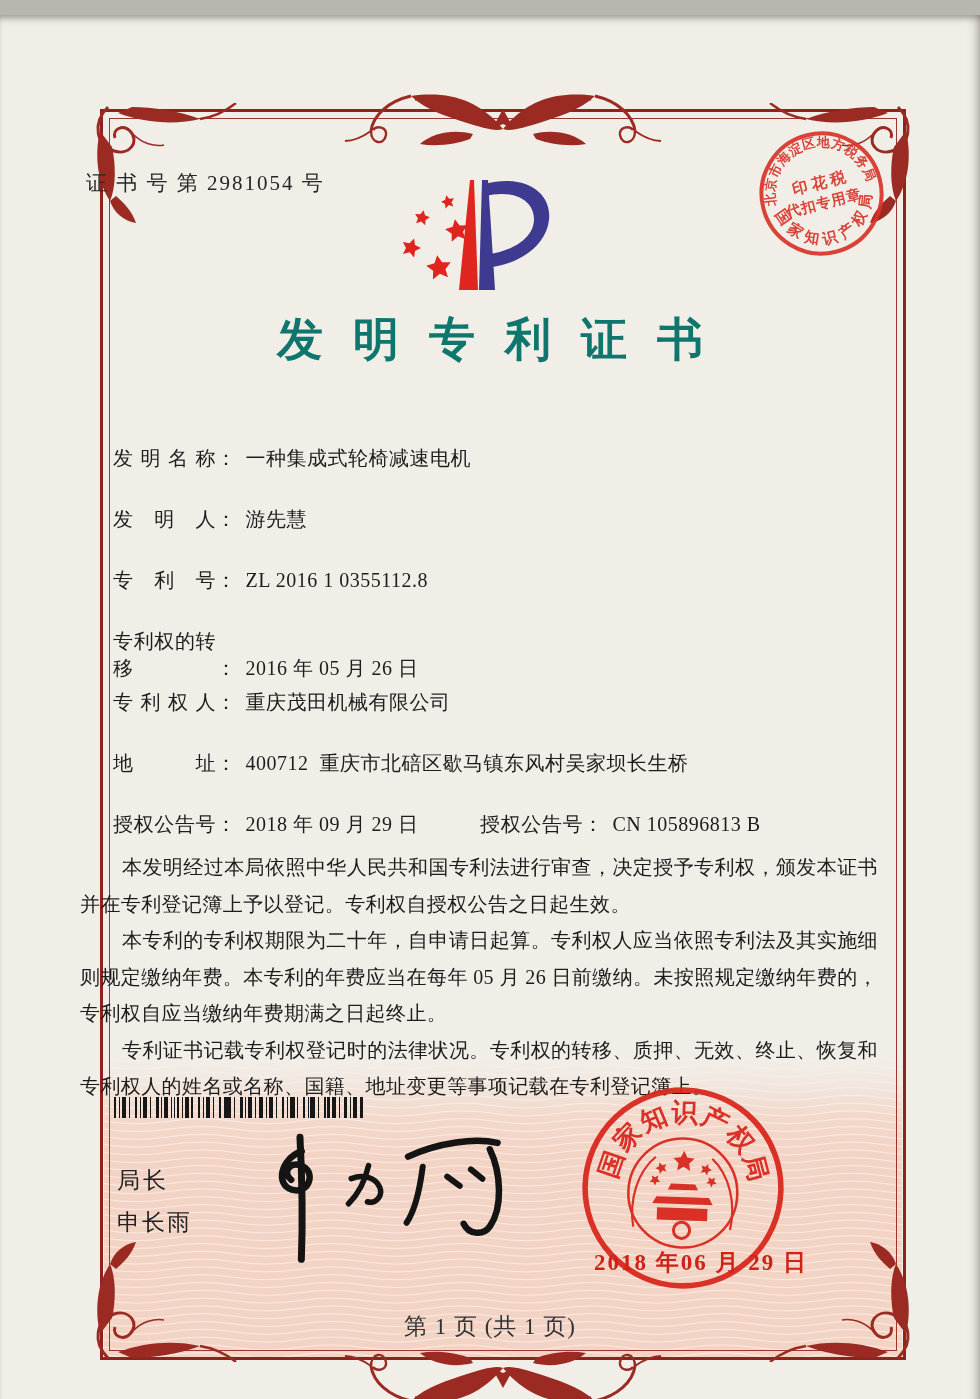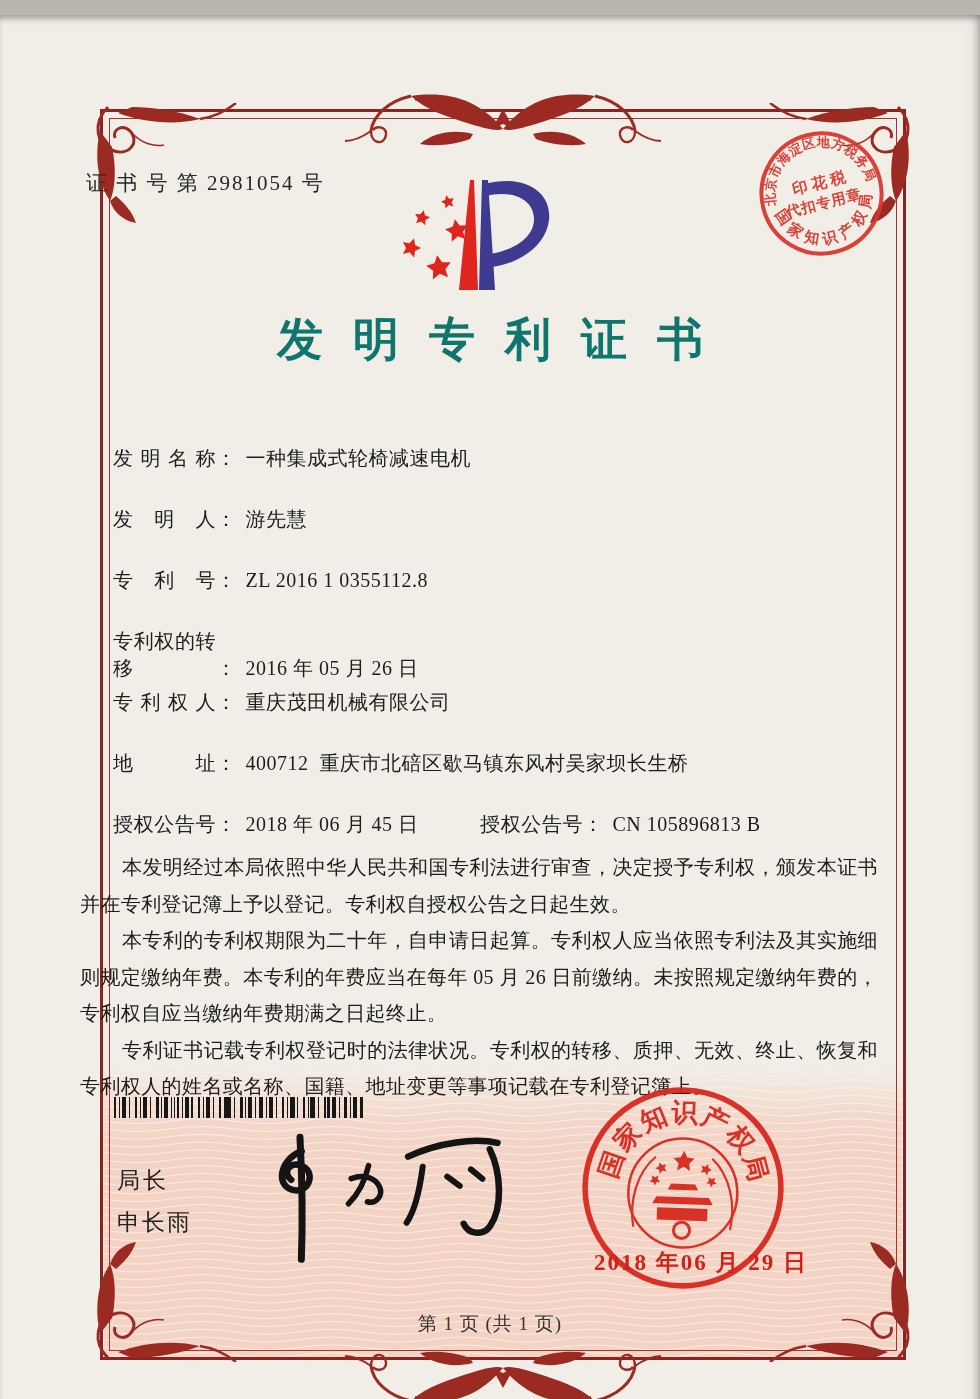--- a/index.html
+++ b/index.html
@@ -38,21 +38,21 @@
   
   .barcode{position:absolute;left:114px;top:1082px;width:251px;height:21px;z-index:6;
     background:
       repeating-linear-gradient(90deg,#171717 0 2px,transparent 2px 5px,#171717 5px 6px,transparent 6px 8px,#171717 8px 12px,transparent 12px 15px,#171717 15px 16px,transparent 16px 21px),
       repeating-linear-gradient(90deg,transparent 0 9px,#171717 9px 11px,transparent 11px 26px,#171717 26px 27px,transparent 27px 34px);}
   .signer-title{position:absolute;left:117px;top:1150px;font-size:23px;letter-spacing:3px;font-family:"Liberation Sans",sans-serif;color:#222;z-index:6;}
   .signer-name{position:absolute;left:117px;top:1192px;font-size:23px;letter-spacing:2px;font-family:"Liberation Sans",sans-serif;color:#222;z-index:6;}
   .signature{position:absolute;left:252px;top:1112px;transform:rotate(-3deg);z-index:6;}
   .big-seal{position:absolute;left:572px;top:1062px;opacity:.93;z-index:7;transform:rotate(2deg);}
   .seal-date{position:absolute;left:594px;top:1232px;font-size:23px;letter-spacing:2px;color:#cf2218;font-weight:bold;z-index:8;white-space:pre;}
-  .footer{position:absolute;left:0;top:1296px;width:980px;text-align:center;font-size:19px;letter-spacing:1px;color:#333;z-index:6;}
+  .footer{position:absolute;left:0;top:1296px;width:980px;text-align:center;font-size:23px;letter-spacing:1px;color:#333;z-index:6;}
 </style>
 </head>
 <body>
 
 <div id="certificate" data-name="certificate-page">
 
   <div class="pink-zone" data-name="guilloche-band">
     <svg width="798" height="311" data-name="guilloche-waves-icon">
       <path id="wavepath" fill="none" stroke="rgba(255,255,255,0.55)" stroke-width="1" d="M0,4.0 q32.5,5 65,0 q32.5,-5 65,0 q32.5,5 65,0 q32.5,-5 65,0 q32.5,5 65,0 q32.5,-5 65,0 q32.5,5 65,0 q32.5,-5 65,0 q32.5,5 65,0 q32.5,-5 65,0 q32.5,5 65,0 q32.5,-5 65,0 q32.5,5 65,0 q32.5,-5 65,0M0,11.8 q32.5,5 65,0 q32.5,-5 65,0 q32.5,5 65,0 q32.5,-5 65,0 q32.5,5 65,0 q32.5,-5 65,0 q32.5,5 65,0 q32.5,-5 65,0 q32.5,5 65,0 q32.5,-5 65,0 q32.5,5 65,0 q32.5,-5 65,0 q32.5,5 65,0 q32.5,-5 65,0M0,19.6 q32.5,5 65,0 q32.5,-5 65,0 q32.5,5 65,0 q32.5,-5 65,0 q32.5,5 65,0 q32.5,-5 65,0 q32.5,5 65,0 q32.5,-5 65,0 q32.5,5 65,0 q32.5,-5 65,0 q32.5,5 65,0 q32.5,-5 65,0 q32.5,5 65,0 q32.5,-5 65,0M0,27.4 q32.5,5 65,0 q32.5,-5 65,0 q32.5,5 65,0 q32.5,-5 65,0 q32.5,5 65,0 q32.5,-5 65,0 q32.5,5 65,0 q32.5,-5 65,0 q32.5,5 65,0 q32.5,-5 65,0 q32.5,5 65,0 q32.5,-5 65,0 q32.5,5 65,0 q32.5,-5 65,0M0,35.2 q32.5,5 65,0 q32.5,-5 65,0 q32.5,5 65,0 q32.5,-5 65,0 q32.5,5 65,0 q32.5,-5 65,0 q32.5,5 65,0 q32.5,-5 65,0 q32.5,5 65,0 q32.5,-5 65,0 q32.5,5 65,0 q32.5,-5 65,0 q32.5,5 65,0 q32.5,-5 65,0M0,43.0 q32.5,5 65,0 q32.5,-5 65,0 q32.5,5 65,0 q32.5,-5 65,0 q32.5,5 65,0 q32.5,-5 65,0 q32.5,5 65,0 q32.5,-5 65,0 q32.5,5 65,0 q32.5,-5 65,0 q32.5,5 65,0 q32.5,-5 65,0 q32.5,5 65,0 q32.5,-5 65,0M0,50.8 q32.5,5 65,0 q32.5,-5 65,0 q32.5,5 65,0 q32.5,-5 65,0 q32.5,5 65,0 q32.5,-5 65,0 q32.5,5 65,0 q32.5,-5 65,0 q32.5,5 65,0 q32.5,-5 65,0 q32.5,5 65,0 q32.5,-5 65,0 q32.5,5 65,0 q32.5,-5 65,0M0,58.6 q32.5,5 65,0 q32.5,-5 65,0 q32.5,5 65,0 q32.5,-5 65,0 q32.5,5 65,0 q32.5,-5 65,0 q32.5,5 65,0 q32.5,-5 65,0 q32.5,5 65,0 q32.5,-5 65,0 q32.5,5 65,0 q32.5,-5 65,0 q32.5,5 65,0 q32.5,-5 65,0M0,66.4 q32.5,5 65,0 q32.5,-5 65,0 q32.5,5 65,0 q32.5,-5 65,0 q32.5,5 65,0 q32.5,-5 65,0 q32.5,5 65,0 q32.5,-5 65,0 q32.5,5 65,0 q32.5,-5 65,0 q32.5,5 65,0 q32.5,-5 65,0 q32.5,5 65,0 q32.5,-5 65,0M0,74.2 q32.5,5 65,0 q32.5,-5 65,0 q32.5,5 65,0 q32.5,-5 65,0 q32.5,5 65,0 q32.5,-5 65,0 q32.5,5 65,0 q32.5,-5 65,0 q32.5,5 65,0 q32.5,-5 65,0 q32.5,5 65,0 q32.5,-5 65,0 q32.5,5 65,0 q32.5,-5 65,0M0,82.0 q32.5,5 65,0 q32.5,-5 65,0 q32.5,5 65,0 q32.5,-5 65,0 q32.5,5 65,0 q32.5,-5 65,0 q32.5,5 65,0 q32.5,-5 65,0 q32.5,5 65,0 q32.5,-5 65,0 q32.5,5 65,0 q32.5,-5 65,0 q32.5,5 65,0 q32.5,-5 65,0M0,89.8 q32.5,5 65,0 q32.5,-5 65,0 q32.5,5 65,0 q32.5,-5 65,0 q32.5,5 65,0 q32.5,-5 65,0 q32.5,5 65,0 q32.5,-5 65,0 q32.5,5 65,0 q32.5,-5 65,0 q32.5,5 65,0 q32.5,-5 65,0 q32.5,5 65,0 q32.5,-5 65,0M0,97.6 q32.5,5 65,0 q32.5,-5 65,0 q32.5,5 65,0 q32.5,-5 65,0 q32.5,5 65,0 q32.5,-5 65,0 q32.5,5 65,0 q32.5,-5 65,0 q32.5,5 65,0 q32.5,-5 65,0 q32.5,5 65,0 q32.5,-5 65,0 q32.5,5 65,0 q32.5,-5 65,0M0,105.4 q32.5,5 65,0 q32.5,-5 65,0 q32.5,5 65,0 q32.5,-5 65,0 q32.5,5 65,0 q32.5,-5 65,0 q32.5,5 65,0 q32.5,-5 65,0 q32.5,5 65,0 q32.5,-5 65,0 q32.5,5 65,0 q32.5,-5 65,0 q32.5,5 65,0 q32.5,-5 65,0M0,113.2 q32.5,5 65,0 q32.5,-5 65,0 q32.5,5 65,0 q32.5,-5 65,0 q32.5,5 65,0 q32.5,-5 65,0 q32.5,5 65,0 q32.5,-5 65,0 q32.5,5 65,0 q32.5,-5 65,0 q32.5,5 65,0 q32.5,-5 65,0 q32.5,5 65,0 q32.5,-5 65,0M0,121.0 q32.5,5 65,0 q32.5,-5 65,0 q32.5,5 65,0 q32.5,-5 65,0 q32.5,5 65,0 q32.5,-5 65,0 q32.5,5 65,0 q32.5,-5 65,0 q32.5,5 65,0 q32.5,-5 65,0 q32.5,5 65,0 q32.5,-5 65,0 q32.5,5 65,0 q32.5,-5 65,0M0,128.8 q32.5,5 65,0 q32.5,-5 65,0 q32.5,5 65,0 q32.5,-5 65,0 q32.5,5 65,0 q32.5,-5 65,0 q32.5,5 65,0 q32.5,-5 65,0 q32.5,5 65,0 q32.5,-5 65,0 q32.5,5 65,0 q32.5,-5 65,0 q32.5,5 65,0 q32.5,-5 65,0M0,136.6 q32.5,5 65,0 q32.5,-5 65,0 q32.5,5 65,0 q32.5,-5 65,0 q32.5,5 65,0 q32.5,-5 65,0 q32.5,5 65,0 q32.5,-5 65,0 q32.5,5 65,0 q32.5,-5 65,0 q32.5,5 65,0 q32.5,-5 65,0 q32.5,5 65,0 q32.5,-5 65,0M0,144.4 q32.5,5 65,0 q32.5,-5 65,0 q32.5,5 65,0 q32.5,-5 65,0 q32.5,5 65,0 q32.5,-5 65,0 q32.5,5 65,0 q32.5,-5 65,0 q32.5,5 65,0 q32.5,-5 65,0 q32.5,5 65,0 q32.5,-5 65,0 q32.5,5 65,0 q32.5,-5 65,0M0,152.2 q32.5,5 65,0 q32.5,-5 65,0 q32.5,5 65,0 q32.5,-5 65,0 q32.5,5 65,0 q32.5,-5 65,0 q32.5,5 65,0 q32.5,-5 65,0 q32.5,5 65,0 q32.5,-5 65,0 q32.5,5 65,0 q32.5,-5 65,0 q32.5,5 65,0 q32.5,-5 65,0M0,160.0 q32.5,5 65,0 q32.5,-5 65,0 q32.5,5 65,0 q32.5,-5 65,0 q32.5,5 65,0 q32.5,-5 65,0 q32.5,5 65,0 q32.5,-5 65,0 q32.5,5 65,0 q32.5,-5 65,0 q32.5,5 65,0 q32.5,-5 65,0 q32.5,5 65,0 q32.5,-5 65,0M0,167.8 q32.5,5 65,0 q32.5,-5 65,0 q32.5,5 65,0 q32.5,-5 65,0 q32.5,5 65,0 q32.5,-5 65,0 q32.5,5 65,0 q32.5,-5 65,0 q32.5,5 65,0 q32.5,-5 65,0 q32.5,5 65,0 q32.5,-5 65,0 q32.5,5 65,0 q32.5,-5 65,0M0,175.6 q32.5,5 65,0 q32.5,-5 65,0 q32.5,5 65,0 q32.5,-5 65,0 q32.5,5 65,0 q32.5,-5 65,0 q32.5,5 65,0 q32.5,-5 65,0 q32.5,5 65,0 q32.5,-5 65,0 q32.5,5 65,0 q32.5,-5 65,0 q32.5,5 65,0 q32.5,-5 65,0M0,183.4 q32.5,5 65,0 q32.5,-5 65,0 q32.5,5 65,0 q32.5,-5 65,0 q32.5,5 65,0 q32.5,-5 65,0 q32.5,5 65,0 q32.5,-5 65,0 q32.5,5 65,0 q32.5,-5 65,0 q32.5,5 65,0 q32.5,-5 65,0 q32.5,5 65,0 q32.5,-5 65,0M0,191.2 q32.5,5 65,0 q32.5,-5 65,0 q32.5,5 65,0 q32.5,-5 65,0 q32.5,5 65,0 q32.5,-5 65,0 q32.5,5 65,0 q32.5,-5 65,0 q32.5,5 65,0 q32.5,-5 65,0 q32.5,5 65,0 q32.5,-5 65,0 q32.5,5 65,0 q32.5,-5 65,0M0,199.0 q32.5,5 65,0 q32.5,-5 65,0 q32.5,5 65,0 q32.5,-5 65,0 q32.5,5 65,0 q32.5,-5 65,0 q32.5,5 65,0 q32.5,-5 65,0 q32.5,5 65,0 q32.5,-5 65,0 q32.5,5 65,0 q32.5,-5 65,0 q32.5,5 65,0 q32.5,-5 65,0M0,206.8 q32.5,5 65,0 q32.5,-5 65,0 q32.5,5 65,0 q32.5,-5 65,0 q32.5,5 65,0 q32.5,-5 65,0 q32.5,5 65,0 q32.5,-5 65,0 q32.5,5 65,0 q32.5,-5 65,0 q32.5,5 65,0 q32.5,-5 65,0 q32.5,5 65,0 q32.5,-5 65,0M0,214.6 q32.5,5 65,0 q32.5,-5 65,0 q32.5,5 65,0 q32.5,-5 65,0 q32.5,5 65,0 q32.5,-5 65,0 q32.5,5 65,0 q32.5,-5 65,0 q32.5,5 65,0 q32.5,-5 65,0 q32.5,5 65,0 q32.5,-5 65,0 q32.5,5 65,0 q32.5,-5 65,0M0,222.4 q32.5,5 65,0 q32.5,-5 65,0 q32.5,5 65,0 q32.5,-5 65,0 q32.5,5 65,0 q32.5,-5 65,0 q32.5,5 65,0 q32.5,-5 65,0 q32.5,5 65,0 q32.5,-5 65,0 q32.5,5 65,0 q32.5,-5 65,0 q32.5,5 65,0 q32.5,-5 65,0M0,230.2 q32.5,5 65,0 q32.5,-5 65,0 q32.5,5 65,0 q32.5,-5 65,0 q32.5,5 65,0 q32.5,-5 65,0 q32.5,5 65,0 q32.5,-5 65,0 q32.5,5 65,0 q32.5,-5 65,0 q32.5,5 65,0 q32.5,-5 65,0 q32.5,5 65,0 q32.5,-5 65,0M0,238.0 q32.5,5 65,0 q32.5,-5 65,0 q32.5,5 65,0 q32.5,-5 65,0 q32.5,5 65,0 q32.5,-5 65,0 q32.5,5 65,0 q32.5,-5 65,0 q32.5,5 65,0 q32.5,-5 65,0 q32.5,5 65,0 q32.5,-5 65,0 q32.5,5 65,0 q32.5,-5 65,0M0,245.8 q32.5,5 65,0 q32.5,-5 65,0 q32.5,5 65,0 q32.5,-5 65,0 q32.5,5 65,0 q32.5,-5 65,0 q32.5,5 65,0 q32.5,-5 65,0 q32.5,5 65,0 q32.5,-5 65,0 q32.5,5 65,0 q32.5,-5 65,0 q32.5,5 65,0 q32.5,-5 65,0M0,253.6 q32.5,5 65,0 q32.5,-5 65,0 q32.5,5 65,0 q32.5,-5 65,0 q32.5,5 65,0 q32.5,-5 65,0 q32.5,5 65,0 q32.5,-5 65,0 q32.5,5 65,0 q32.5,-5 65,0 q32.5,5 65,0 q32.5,-5 65,0 q32.5,5 65,0 q32.5,-5 65,0M0,261.4 q32.5,5 65,0 q32.5,-5 65,0 q32.5,5 65,0 q32.5,-5 65,0 q32.5,5 65,0 q32.5,-5 65,0 q32.5,5 65,0 q32.5,-5 65,0 q32.5,5 65,0 q32.5,-5 65,0 q32.5,5 65,0 q32.5,-5 65,0 q32.5,5 65,0 q32.5,-5 65,0M0,269.2 q32.5,5 65,0 q32.5,-5 65,0 q32.5,5 65,0 q32.5,-5 65,0 q32.5,5 65,0 q32.5,-5 65,0 q32.5,5 65,0 q32.5,-5 65,0 q32.5,5 65,0 q32.5,-5 65,0 q32.5,5 65,0 q32.5,-5 65,0 q32.5,5 65,0 q32.5,-5 65,0M0,277.0 q32.5,5 65,0 q32.5,-5 65,0 q32.5,5 65,0 q32.5,-5 65,0 q32.5,5 65,0 q32.5,-5 65,0 q32.5,5 65,0 q32.5,-5 65,0 q32.5,5 65,0 q32.5,-5 65,0 q32.5,5 65,0 q32.5,-5 65,0 q32.5,5 65,0 q32.5,-5 65,0M0,284.8 q32.5,5 65,0 q32.5,-5 65,0 q32.5,5 65,0 q32.5,-5 65,0 q32.5,5 65,0 q32.5,-5 65,0 q32.5,5 65,0 q32.5,-5 65,0 q32.5,5 65,0 q32.5,-5 65,0 q32.5,5 65,0 q32.5,-5 65,0 q32.5,5 65,0 q32.5,-5 65,0M0,292.6 q32.5,5 65,0 q32.5,-5 65,0 q32.5,5 65,0 q32.5,-5 65,0 q32.5,5 65,0 q32.5,-5 65,0 q32.5,5 65,0 q32.5,-5 65,0 q32.5,5 65,0 q32.5,-5 65,0 q32.5,5 65,0 q32.5,-5 65,0 q32.5,5 65,0 q32.5,-5 65,0M0,300.4 q32.5,5 65,0 q32.5,-5 65,0 q32.5,5 65,0 q32.5,-5 65,0 q32.5,5 65,0 q32.5,-5 65,0 q32.5,5 65,0 q32.5,-5 65,0 q32.5,5 65,0 q32.5,-5 65,0 q32.5,5 65,0 q32.5,-5 65,0 q32.5,5 65,0 q32.5,-5 65,0M0,308.2 q32.5,5 65,0 q32.5,-5 65,0 q32.5,5 65,0 q32.5,-5 65,0 q32.5,5 65,0 q32.5,-5 65,0 q32.5,5 65,0 q32.5,-5 65,0 q32.5,5 65,0 q32.5,-5 65,0 q32.5,5 65,0 q32.5,-5 65,0 q32.5,5 65,0 q32.5,-5 65,0"></path>
     </svg>
@@ -153,21 +153,21 @@
   <div class="frow" style="top:613px" data-name="field-row-application-date">
     <span class="flabel" data-name="field-label">专利权的转移</span><span class="fcolon" data-name="field-colon">：</span><span class="fvalue" data-name="field-value">2016 年 05 月 26 日</span>
   </div>
   <div class="frow" style="top:674px" data-name="field-row-patentee">
     <span class="flabel" data-name="field-label">专利权人</span><span class="fcolon" data-name="field-colon">：</span><span class="fvalue" data-name="field-value">重庆茂田机械有限公司</span>
   </div>
   <div class="frow" style="top:735px" data-name="field-row-address">
     <span class="flabel" data-name="field-label">地址</span><span class="fcolon" data-name="field-colon">：</span><span class="fvalue" data-name="field-value">400712  重庆市北碚区歇马镇东风村吴家坝长生桥</span>
   </div>
   <div class="frow" style="top:796px" data-name="field-row-grant">
-    <span class="flabel" data-name="field-label">授权公告号</span><span class="fcolon" data-name="field-colon">：</span><span class="fvalue" data-name="field-value">2018 年 06 月 45 日</span>
+    <span class="flabel" data-name="field-label">授权公告号</span><span class="fcolon" data-name="field-colon">：</span><span class="fvalue" data-name="field-value">2018 年 09 月 29 日</span>
     <span class="second" data-name="field-grant-number">
       <span class="flabel" data-name="field-label">授权公告号</span><span class="fcolon" data-name="field-colon">：</span><span class="fvalue" data-name="field-value">CN 105896813 B</span>
     </span>
   </div>
 
   <div class="bodytext" data-name="legal-text-block">
     <p data-name="paragraph-grant-statement">本发明经过本局依照中华人民共和国专利法进行审查，决定授予专利权，颁发本证书并在专利登记簿上予以登记。专利权自授权公告之日起生效。</p>
     <p data-name="paragraph-term-and-fees">本专利的专利权期限为二十年，自申请日起算。专利权人应当依照专利法及其实施细则规定缴纳年费。本专利的年费应当在每年 05 月 26 日前缴纳。未按照规定缴纳年费的，专利权自应当缴纳年费期满之日起终止。</p>
     <p data-name="paragraph-register-note">专利证书记载专利权登记时的法律状况。专利权的转移、质押、无效、终止、恢复和专利权人的姓名或名称、国籍、地址变更等事项记载在专利登记簿上。</p>
   </div>

